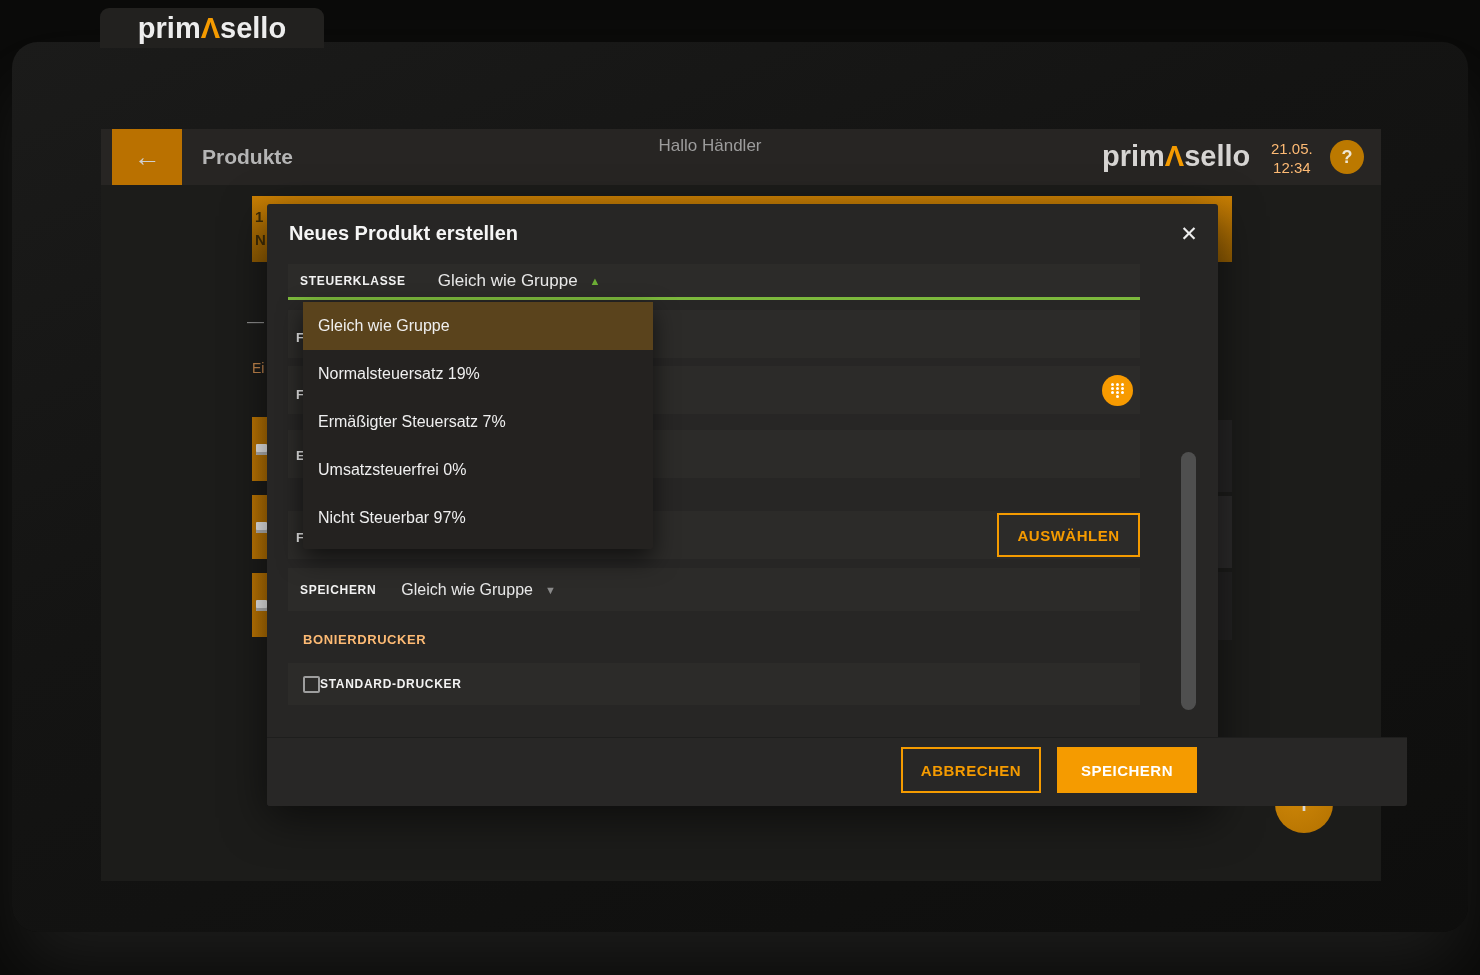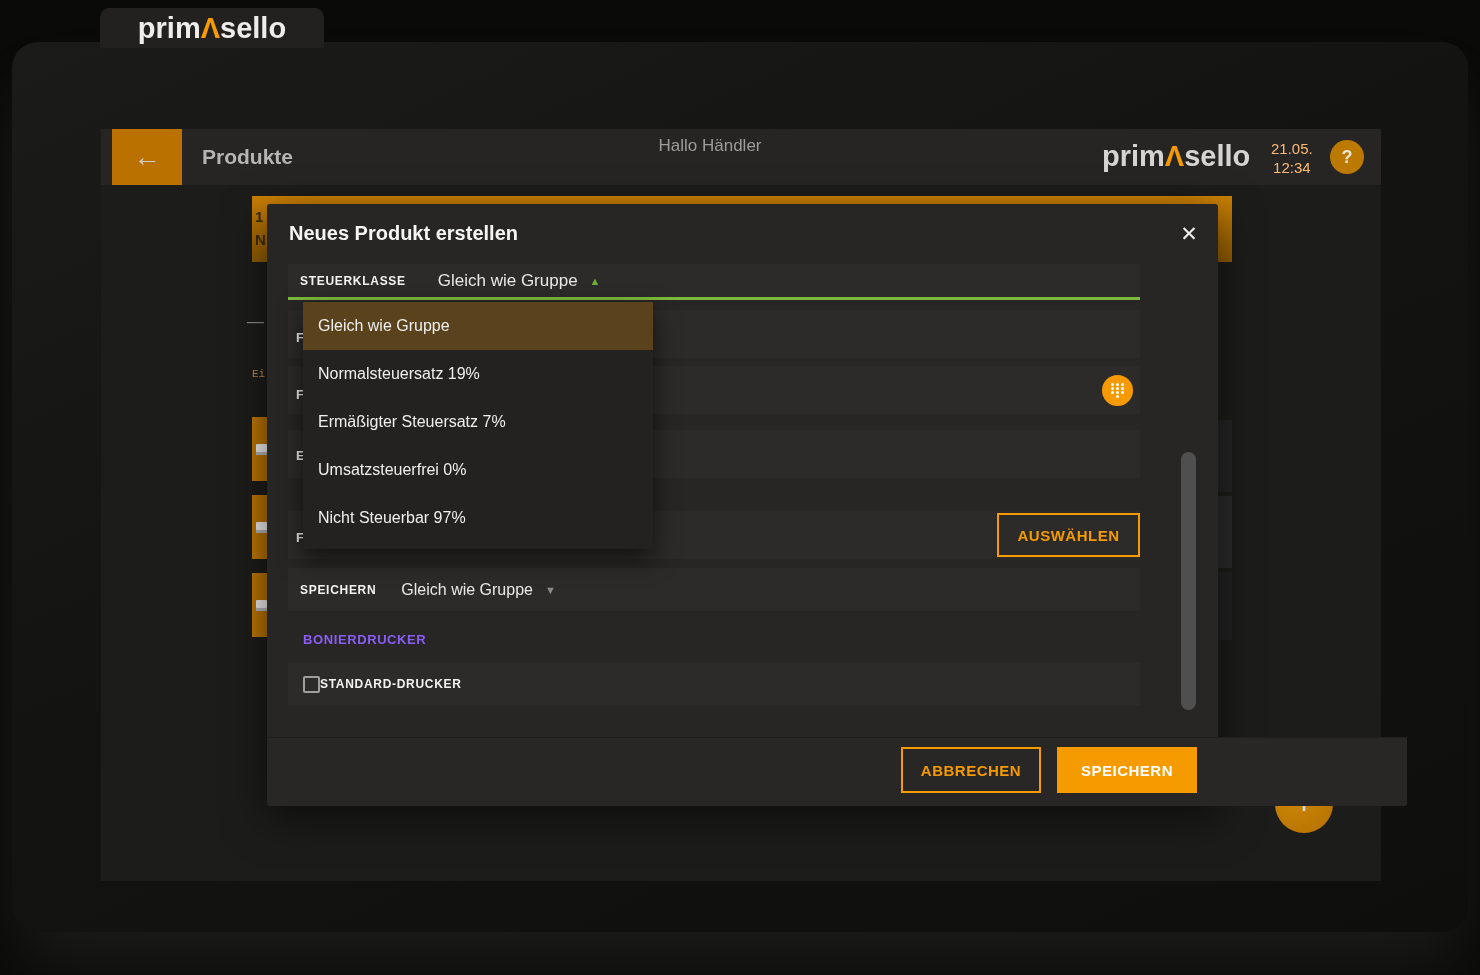--- a/index.html
+++ b/index.html
@@ -41,21 +41,21 @@
 
   
   .content { position:absolute; left:101px; top:185px; width:1280px; height:696px;
              background:#1c1c1a; z-index:2; }
 
   
   .banner { position:absolute; left:252px; top:196px; width:980px; height:66px;
             background:linear-gradient(#cb8004,#8f5b02); z-index:3;
             color:#3f2c06; font-weight:700; font-size:15px; padding:9px 0 0 3px; line-height:23px; }
   .dash-frag { position:absolute; left:247px; top:312px; color:#909090; font-size:17px; z-index:3; }
-  .ei-frag { position:absolute; left:252px; top:368px; color:#c98a4f; font-size:11px; z-index:3;font-family:Liberation Mono, monospace; }
+  .ei-frag { position:absolute; left:252px; top:360px; color:#c98a4f; font-size:14px; z-index:3; }
   .tile-edge { position:absolute; left:252px; width:20px; height:64px; z-index:3;
                background:linear-gradient(90deg,#c07803,#a96a02);
                display:flex; align-items:center; }
   .cube { display:inline-block; width:11px; height:11px; margin-left:4px; border-radius:1px;
           background:#ececec; box-shadow:inset 0 -3px 0 #b5b5b5; }
   .r-edge { position:absolute; left:1218px; width:14px; z-index:3; }
 
   
   .modal { position:absolute; left:267px; top:204px; width:951px; height:602px;
            background:#272625; border-radius:3px; z-index:5;
@@ -94,21 +94,21 @@
 
   .btn-outline { background:transparent; border:2px solid #f59b00; color:#f59b00;
                  font-weight:700; font-size:15px; letter-spacing:.5px; cursor:pointer;
                  font-family:"Liberation Sans", sans-serif; }
   .auswaehlen { position:absolute; left:730px; top:309px; width:143px; height:44px; z-index:6; }
 
   .row-opt { top:364px; height:43px; display:flex; align-items:center; cursor:pointer; }
   .row-opt .field-label { margin-left:12px; }
   .row-opt .sel-value { margin-left:25px; font-size:16px; }
 
-  .bonier { position:absolute; left:36px; top:428px; color:#8b5cf6; font-weight:700;
+  .bonier { position:absolute; left:36px; top:428px; color:#fdba74; font-weight:700;
             font-size:13px; letter-spacing:.6px; }
   .row-drucker { top:459px; height:42px; display:flex; align-items:center; }
   .checkbox { width:17px; height:17px; border:2px solid #9e9e9e; border-radius:2px;
               margin-left:15px; background:transparent; cursor:pointer; }
   .cb-label { margin-left:0; }
 
   .scrollbar { position:absolute; left:914px; top:248px; width:15px; height:258px;
                background:#4f4f4f; border-radius:8px; z-index:6; cursor:pointer; }
 
   .modal-footer { position:absolute; left:0; top:533px; width:1140px; height:69px;

